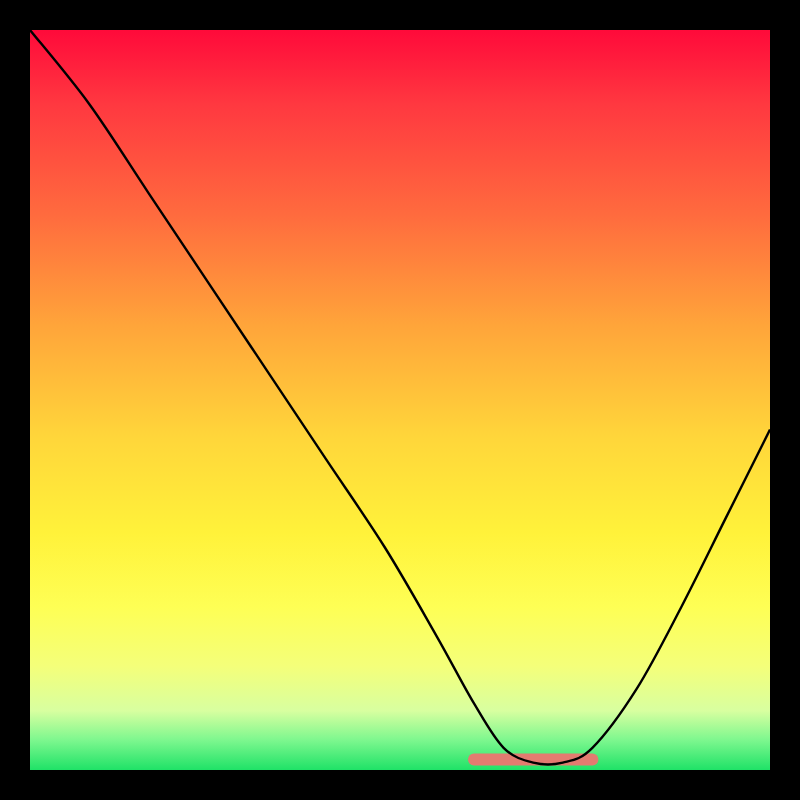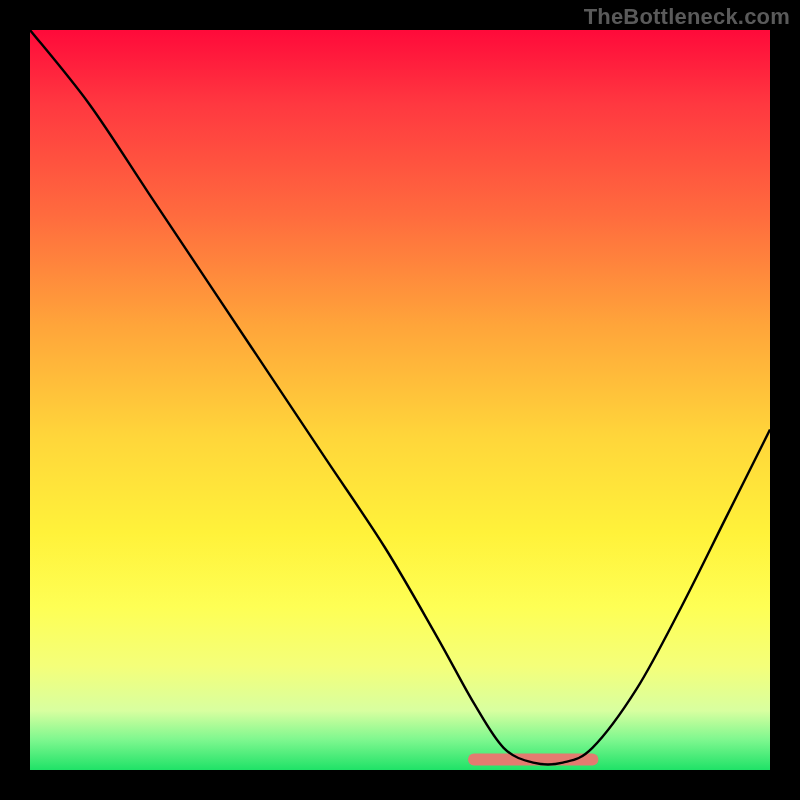--- a/index.html
+++ b/index.html
@@ -49,21 +49,20 @@
   svg {
     position: absolute;
     left: 0;
     top: 0;
   }
 </style>
 </head>
 <body>
 
 <div class="frame">
-  <div class="attribution">TheBottleneck.com</div>
 
   <div class="plot-area">
     <svg id="curve-svg" width="740" height="740" viewBox="0 0 740 740">
       <path id="flat-band" fill="none" stroke="#e37b70" stroke-width="12" stroke-linecap="round" d="M 444 729.6 L 562.4 729.6"></path>
       <path id="curve" fill="none" stroke="#000" stroke-width="2.4" stroke-linejoin="round" d="M 0 0 C 9.866666666666667 12.333333333333334, 39.46666666666667 46.866666666666674, 59.2 74 C 78.93333333333334 101.13333333333333, 98.66666666666667 133.19999999999996, 118.4 162.79999999999995 C 138.13333333333333 192.39999999999995, 157.86666666666667 221.99999999999997, 177.6 251.59999999999997 C 197.33333333333331 281.2, 217.06666666666666 310.79999999999995, 236.8 340.4 C 256.53333333333336 370, 276.26666666666665 399.59999999999997, 296 429.2 C 315.73333333333335 458.8, 336.7 488.4, 355.2 518 C 373.7 547.6, 392.20000000000005 580.9, 407.00000000000006 606.8 C 421.80000000000007 632.6999999999999, 432.9 654.9, 444 673.4 C 455.1 691.9, 463.73333333333335 707.9333333333333, 473.6 717.8 C 483.4666666666667 727.6666666666666, 493.33333333333337 730.1333333333333, 503.20000000000005 732.6 C 513.0666666666667 735.0666666666667, 522.9333333333333 735.0666666666667, 532.8 732.6 C 542.6666666666666 730.1333333333333, 550.0666666666666 730.1333333333333, 562.4 717.8 C 574.7333333333333 705.4666666666666, 592 682.0333333333333, 606.8 658.6 C 621.5999999999999 635.1666666666667, 636.4000000000001 605.5666666666667, 651.2 577.2 C 666 548.8333333333334, 680.8 518, 695.5999999999999 488.4 C 710.3999999999999 458.79999999999995, 732.6 414.4, 740 399.59999999999997"></path>
     </svg>
   </div>
 </div>
 
 </body></html>

